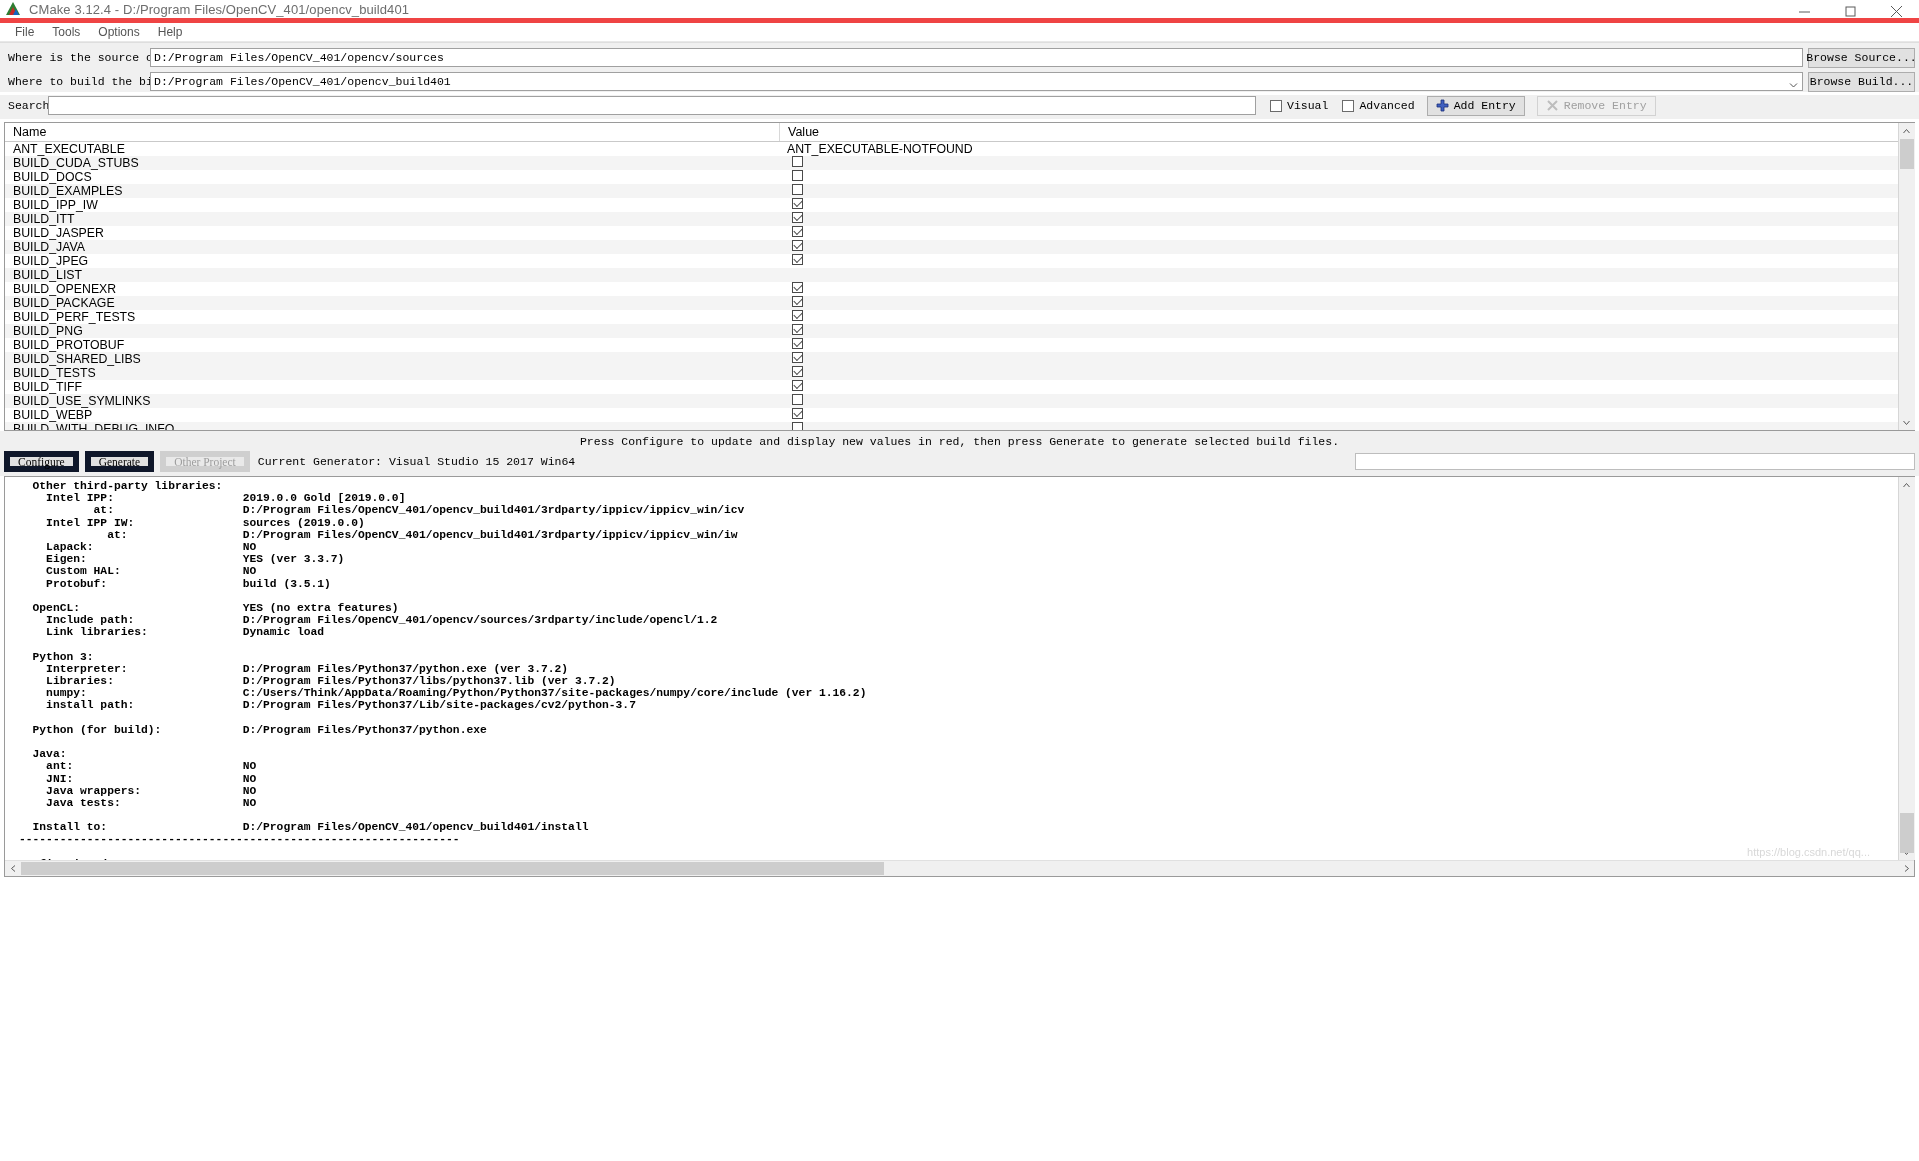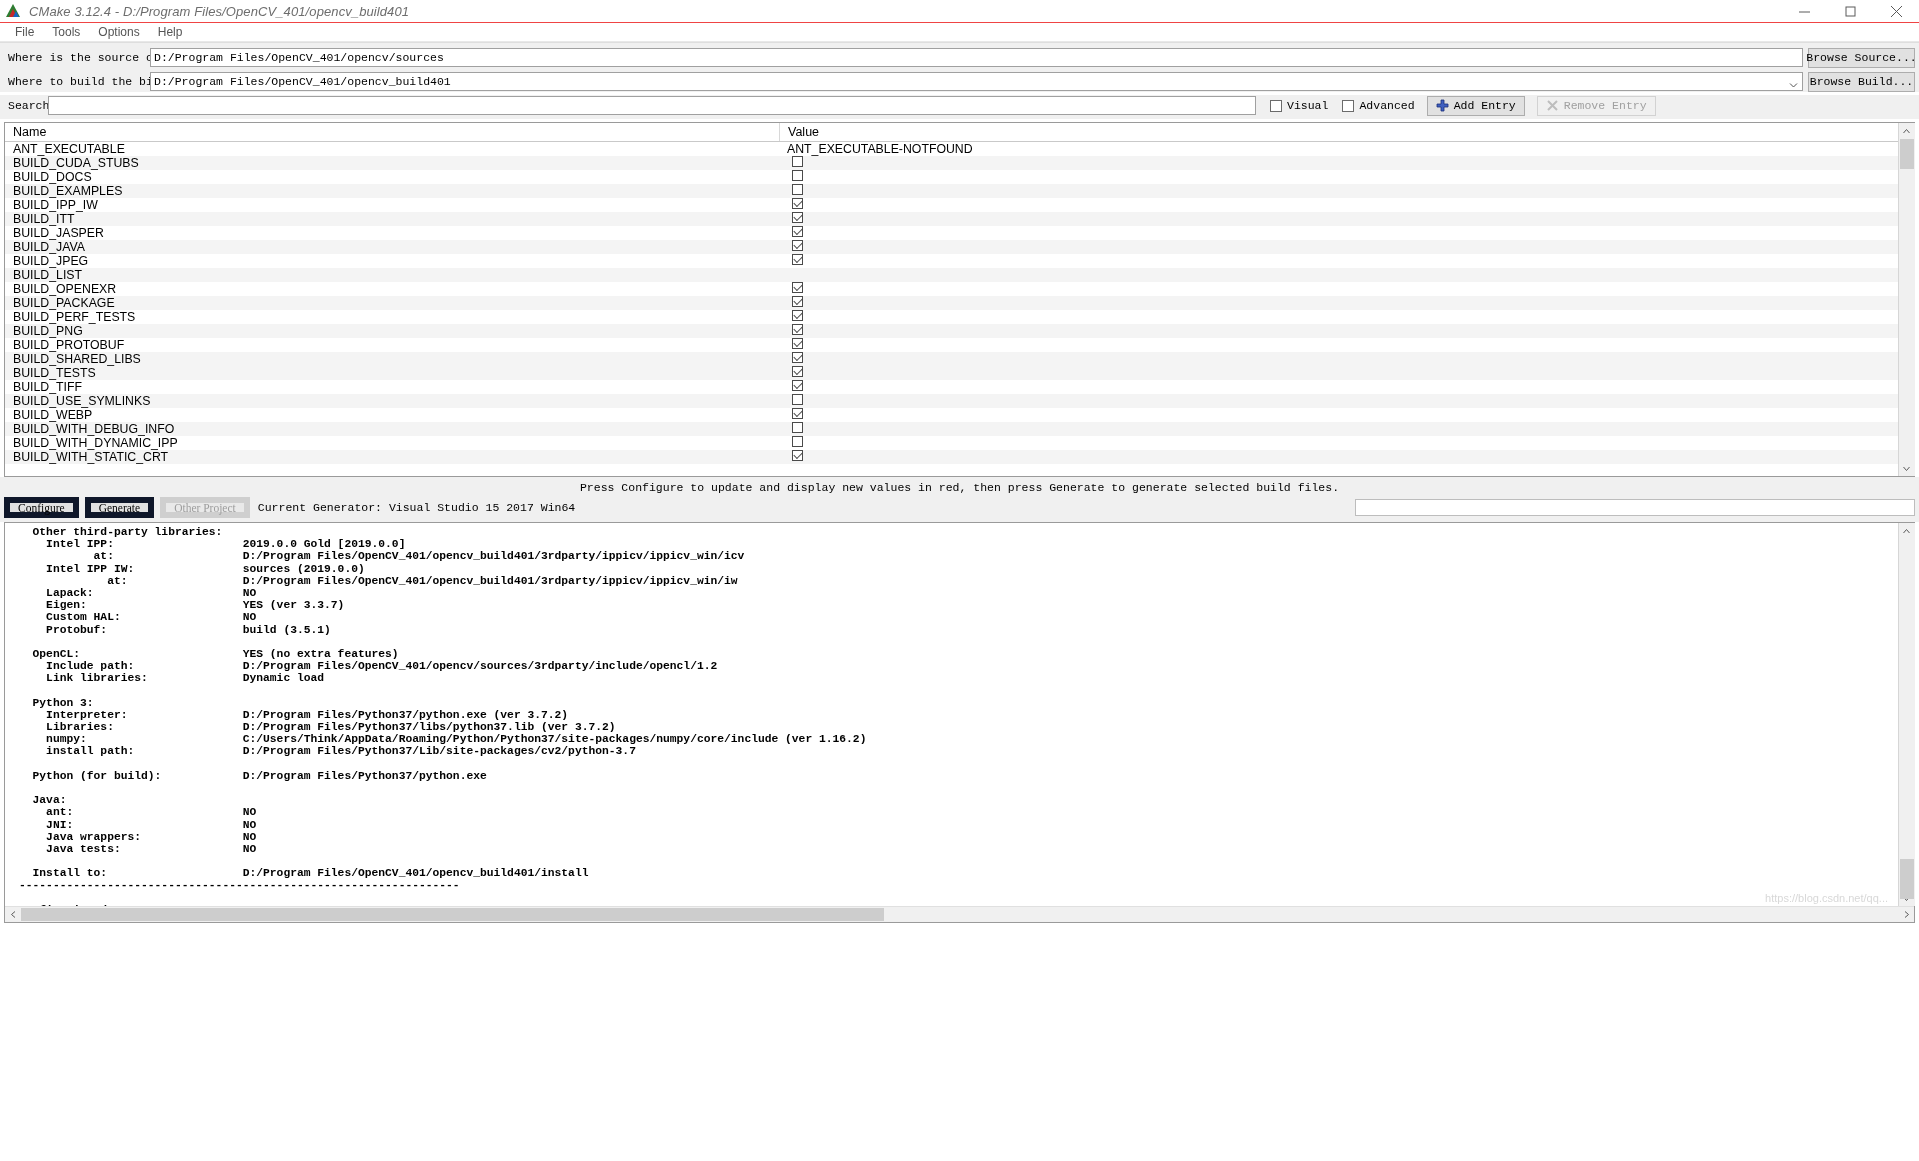--- a/index.html
+++ b/index.html
@@ -11,22 +11,21 @@
     font-family: "Liberation Sans", sans-serif;
   }
 
   
   #titlebar {
     height: 23px;
     background: #ffffff;
     display: flex;
     align-items: center;
     position: relative;
-    border-bottom: 1px solid #ef4444;
-    font-style: italic;
+    border-bottom: 5px solid #ef4444;
   }
   #app-icon {
     width: 18px; height: 16px;
     margin-left: 5px; margin-right: 6px;
     position: relative;
   }
   #app-icon .tri {
     position: absolute;
     width: 0; height: 0;
     border-left: 7px solid transparent;
@@ -204,21 +203,21 @@
     width: 13px; height: 13px;
     margin-right: 5px;
     flex: 0 0 auto;
   }
 
   
   #table-area {
     margin: 3px 4px 0 4px;
     border: 1px solid #9a9a9a;
     background: #ffffff;
-    height: 355px;
+    height: 309px;
     display: flex;
     position: relative;
   }
   #table-main {
     flex: 1;
     display: flex;
     flex-direction: column;
     overflow: hidden;
   }
   #table-head {
@@ -371,21 +370,21 @@
     background: #f0f0f0;
     border-top: 1px solid #e0e0e0;
     display: flex;
     align-items: center;
   }
   .hs-arrow { width: 16px; height: 15px; display: flex; align-items: center; justify-content: center; }
   .hs-track { flex: 1; height: 15px; position: relative; background: #f0f0f0; }
   .hs-thumb { position: absolute; left: 0; top: 1px; height: 13px; width: 863px; background: #cdcdcd; }
   #watermark {
     position: absolute;
-    right: 26px;
+    right: 44px;
     bottom: 18px;
     font-family: "Liberation Sans", sans-serif;
     font-size: 11px;
     color: #d8d8d8;
     text-align: right;
   }
   .arrow-svg { width: 7px; height: 7px; }
 </style>
 </head>
 <body>

